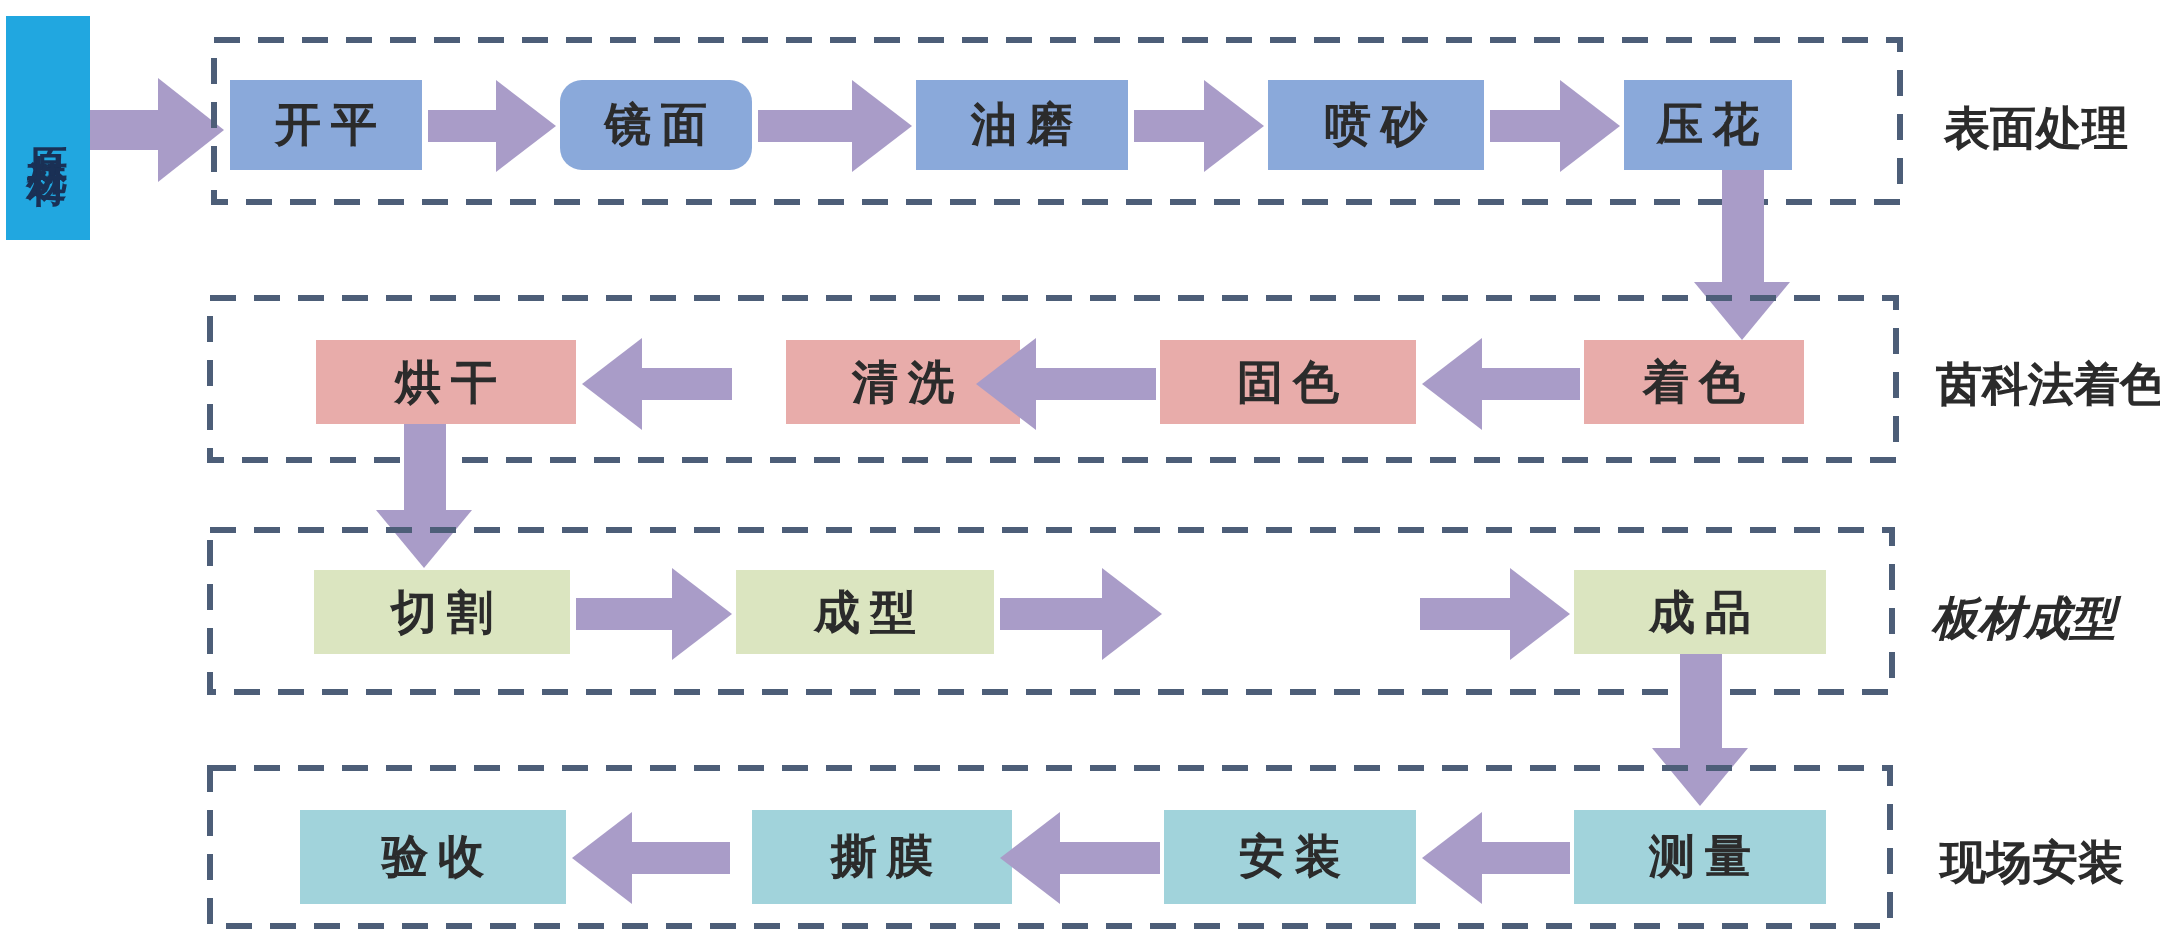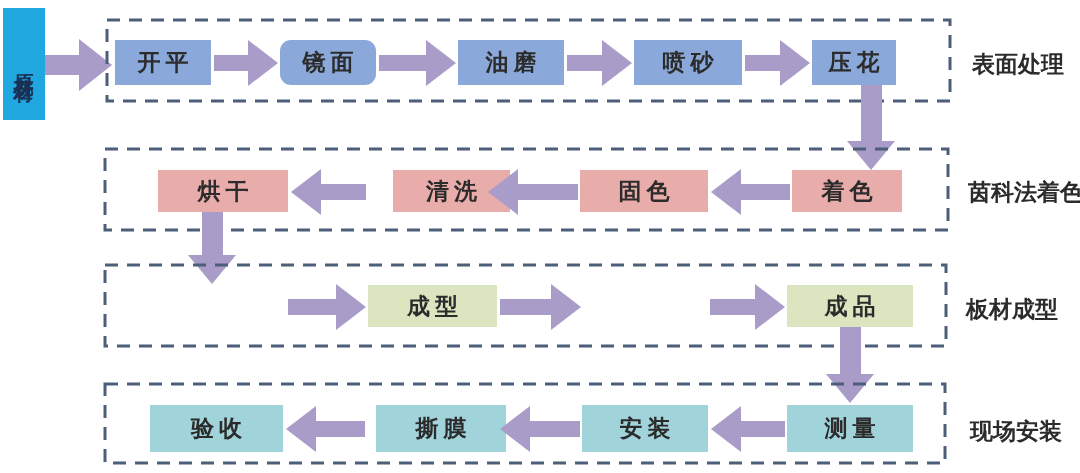--- a/index.html
+++ b/index.html
@@ -123,35 +123,36 @@
   <div class="varrow" style="left:188px;top:212px;height:72px;">
     <div class="vshaft"></div>
       <div class="vhead"></div>
   </div>
 
   <div class="stage" style="left:103px;top:263px;width:845px;height:85px;">
     <svg width="845" height="85">
         <rect class="dash-rect" x="2" y="2" width="841" height="81"></rect>
       </svg>
   </div>
+  <div class="pbox c3" style="left:157px;top:285px;width:128px;height:42px;">切割</div>
   <div class="harrow" style="left:288px;top:284px;width:78px;">
       <div class="shaft"></div>
       <div class="head-r"></div>
     </div>
   <div class="pbox c3" style="left:368px;top:285px;width:129px;height:42px;">成型</div>
   <div class="harrow" style="left:500px;top:284px;width:81px;">
       <div class="shaft"></div>
       <div class="head-r"></div>
     </div>
   <div class="harrow" style="left:710px;top:284px;width:75px;">
       <div class="shaft"></div>
       <div class="head-r"></div>
     </div>
   <div class="pbox c3" style="left:787px;top:285px;width:126px;height:42px;">成品</div>
-  <div class="stage-label" style="left:966px;top:294px;">板材成型</div>
+  <div class="stage-label" style="left:966px;top:294px;font-style:italic;">板材成型</div>
 
   <div class="varrow" style="left:826px;top:327px;height:76px;">
     <div class="vshaft"></div>
       <div class="vhead"></div>
   </div>
 
   <div class="stage" style="left:103px;top:382px;width:844px;height:83px;">
     <svg width="844" height="83">
         <rect class="dash-rect" x="2" y="2" width="840" height="79"></rect>
       </svg>

